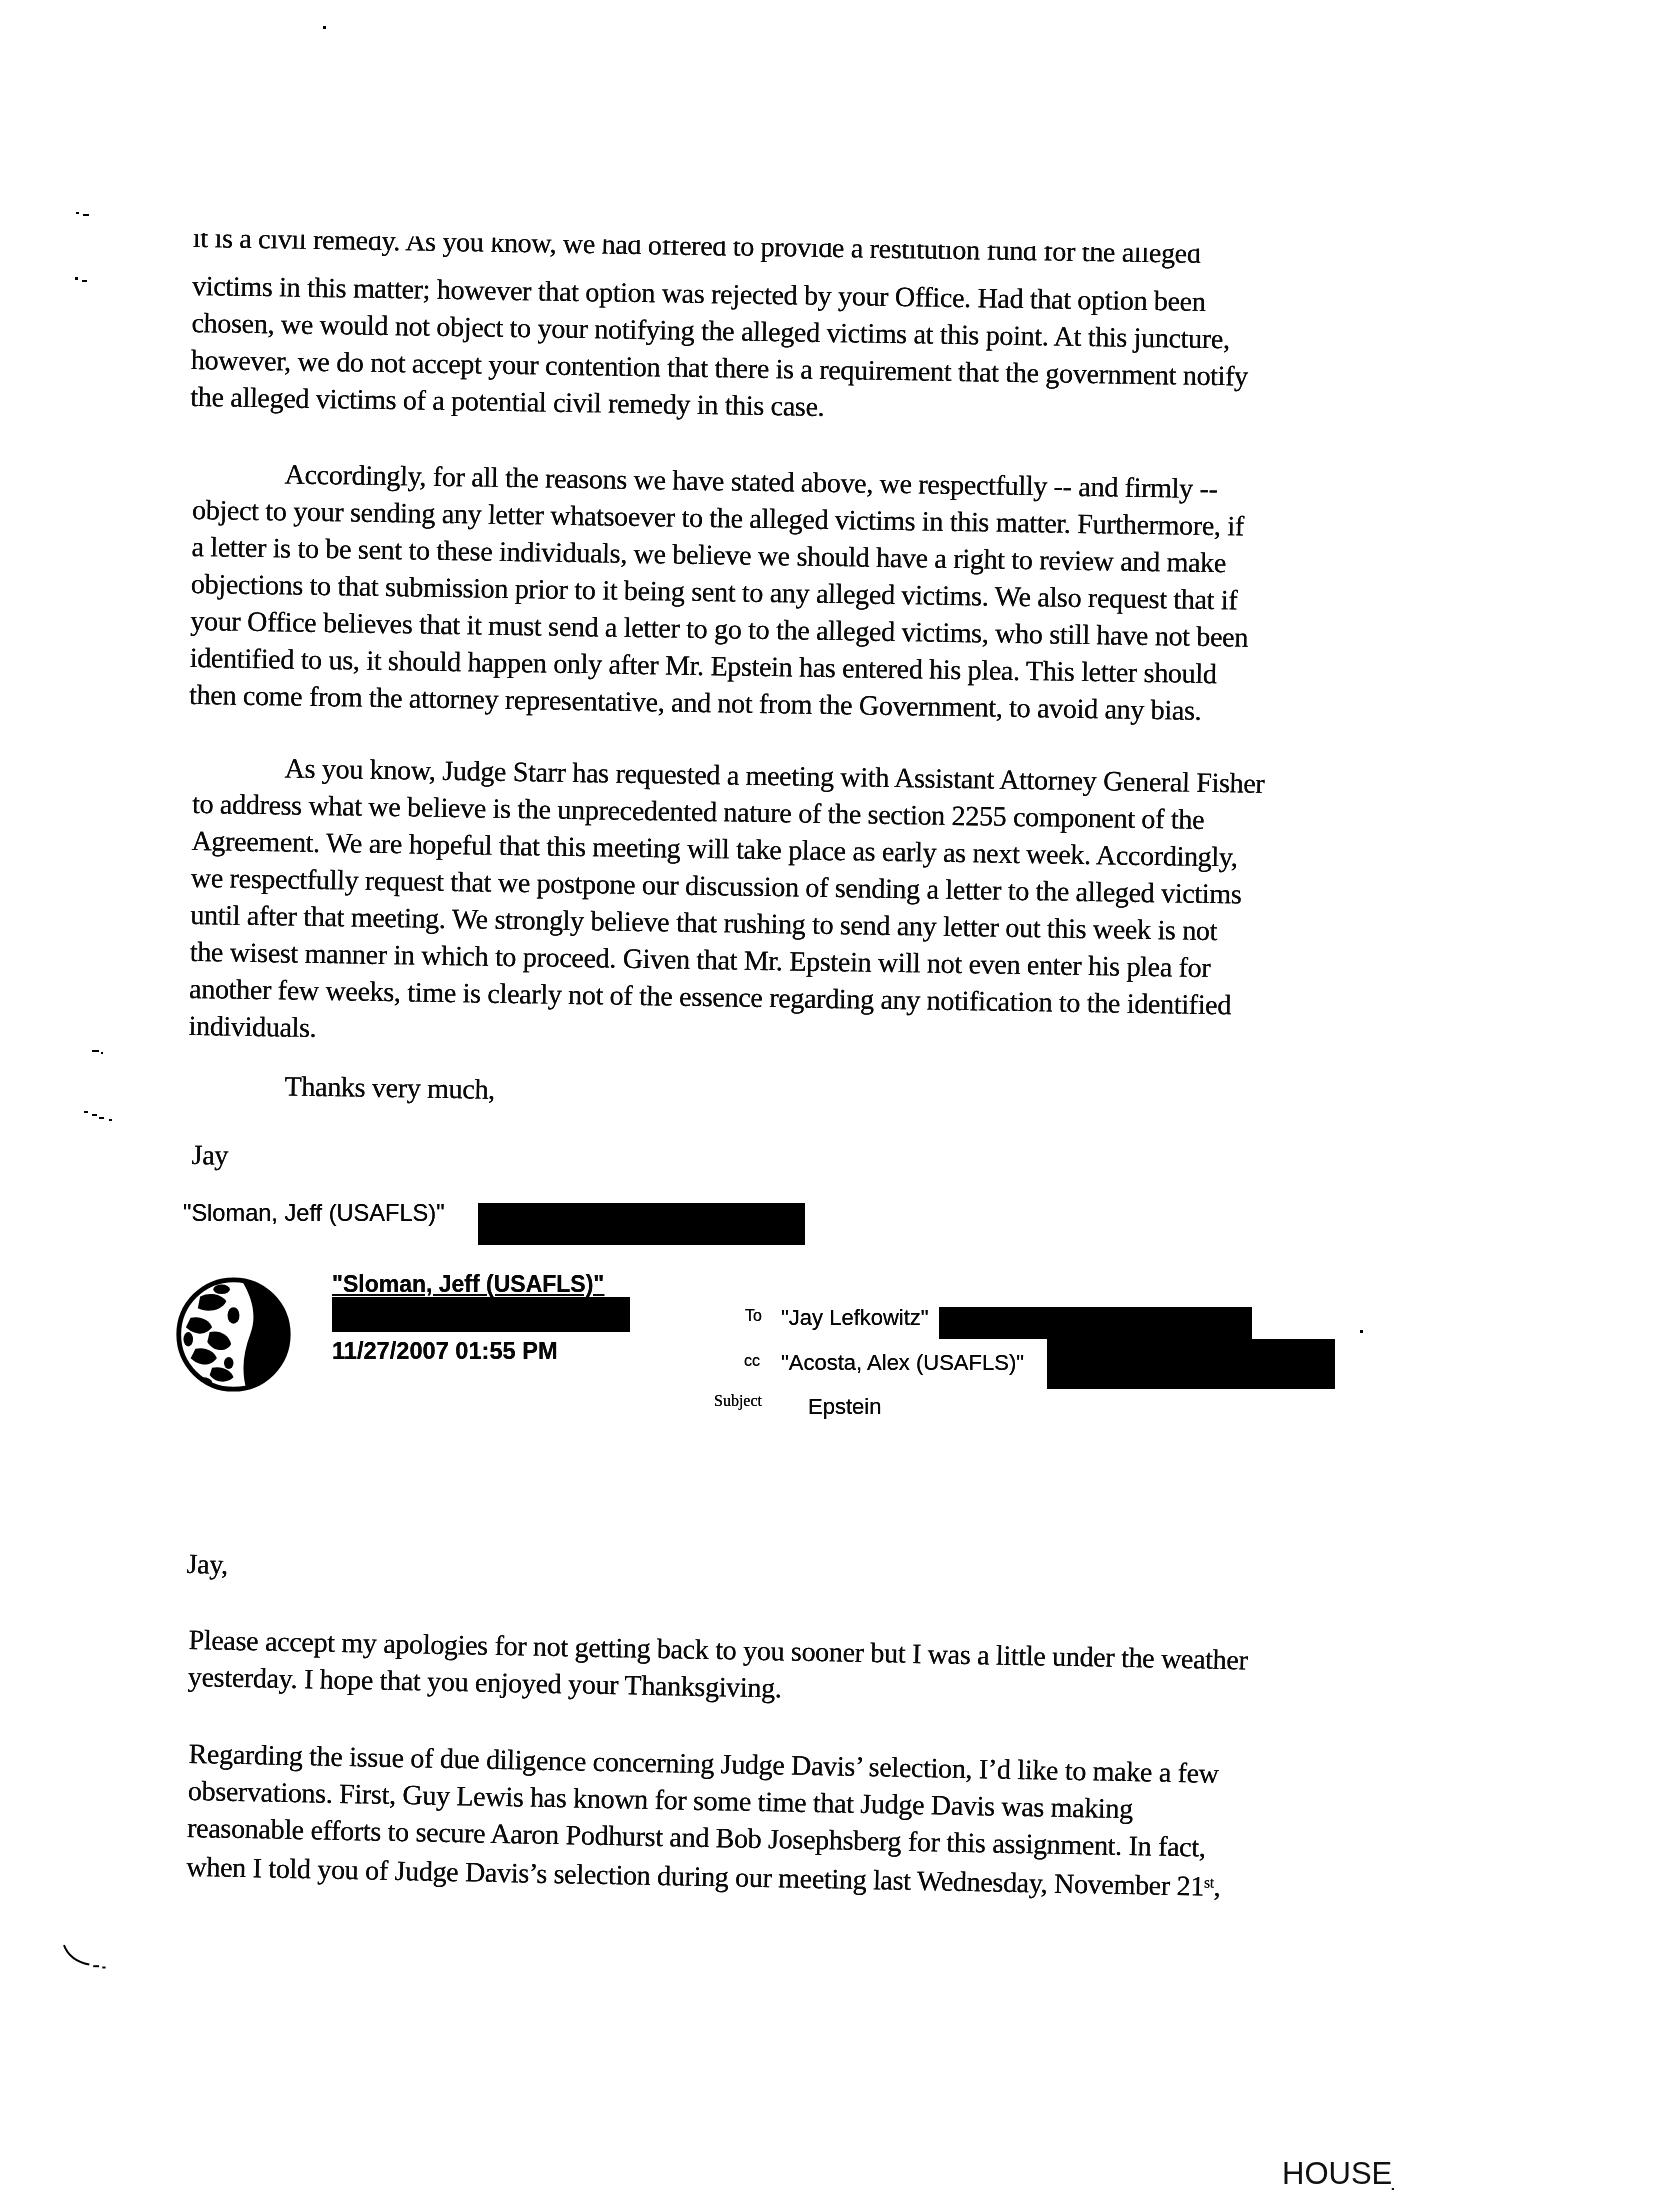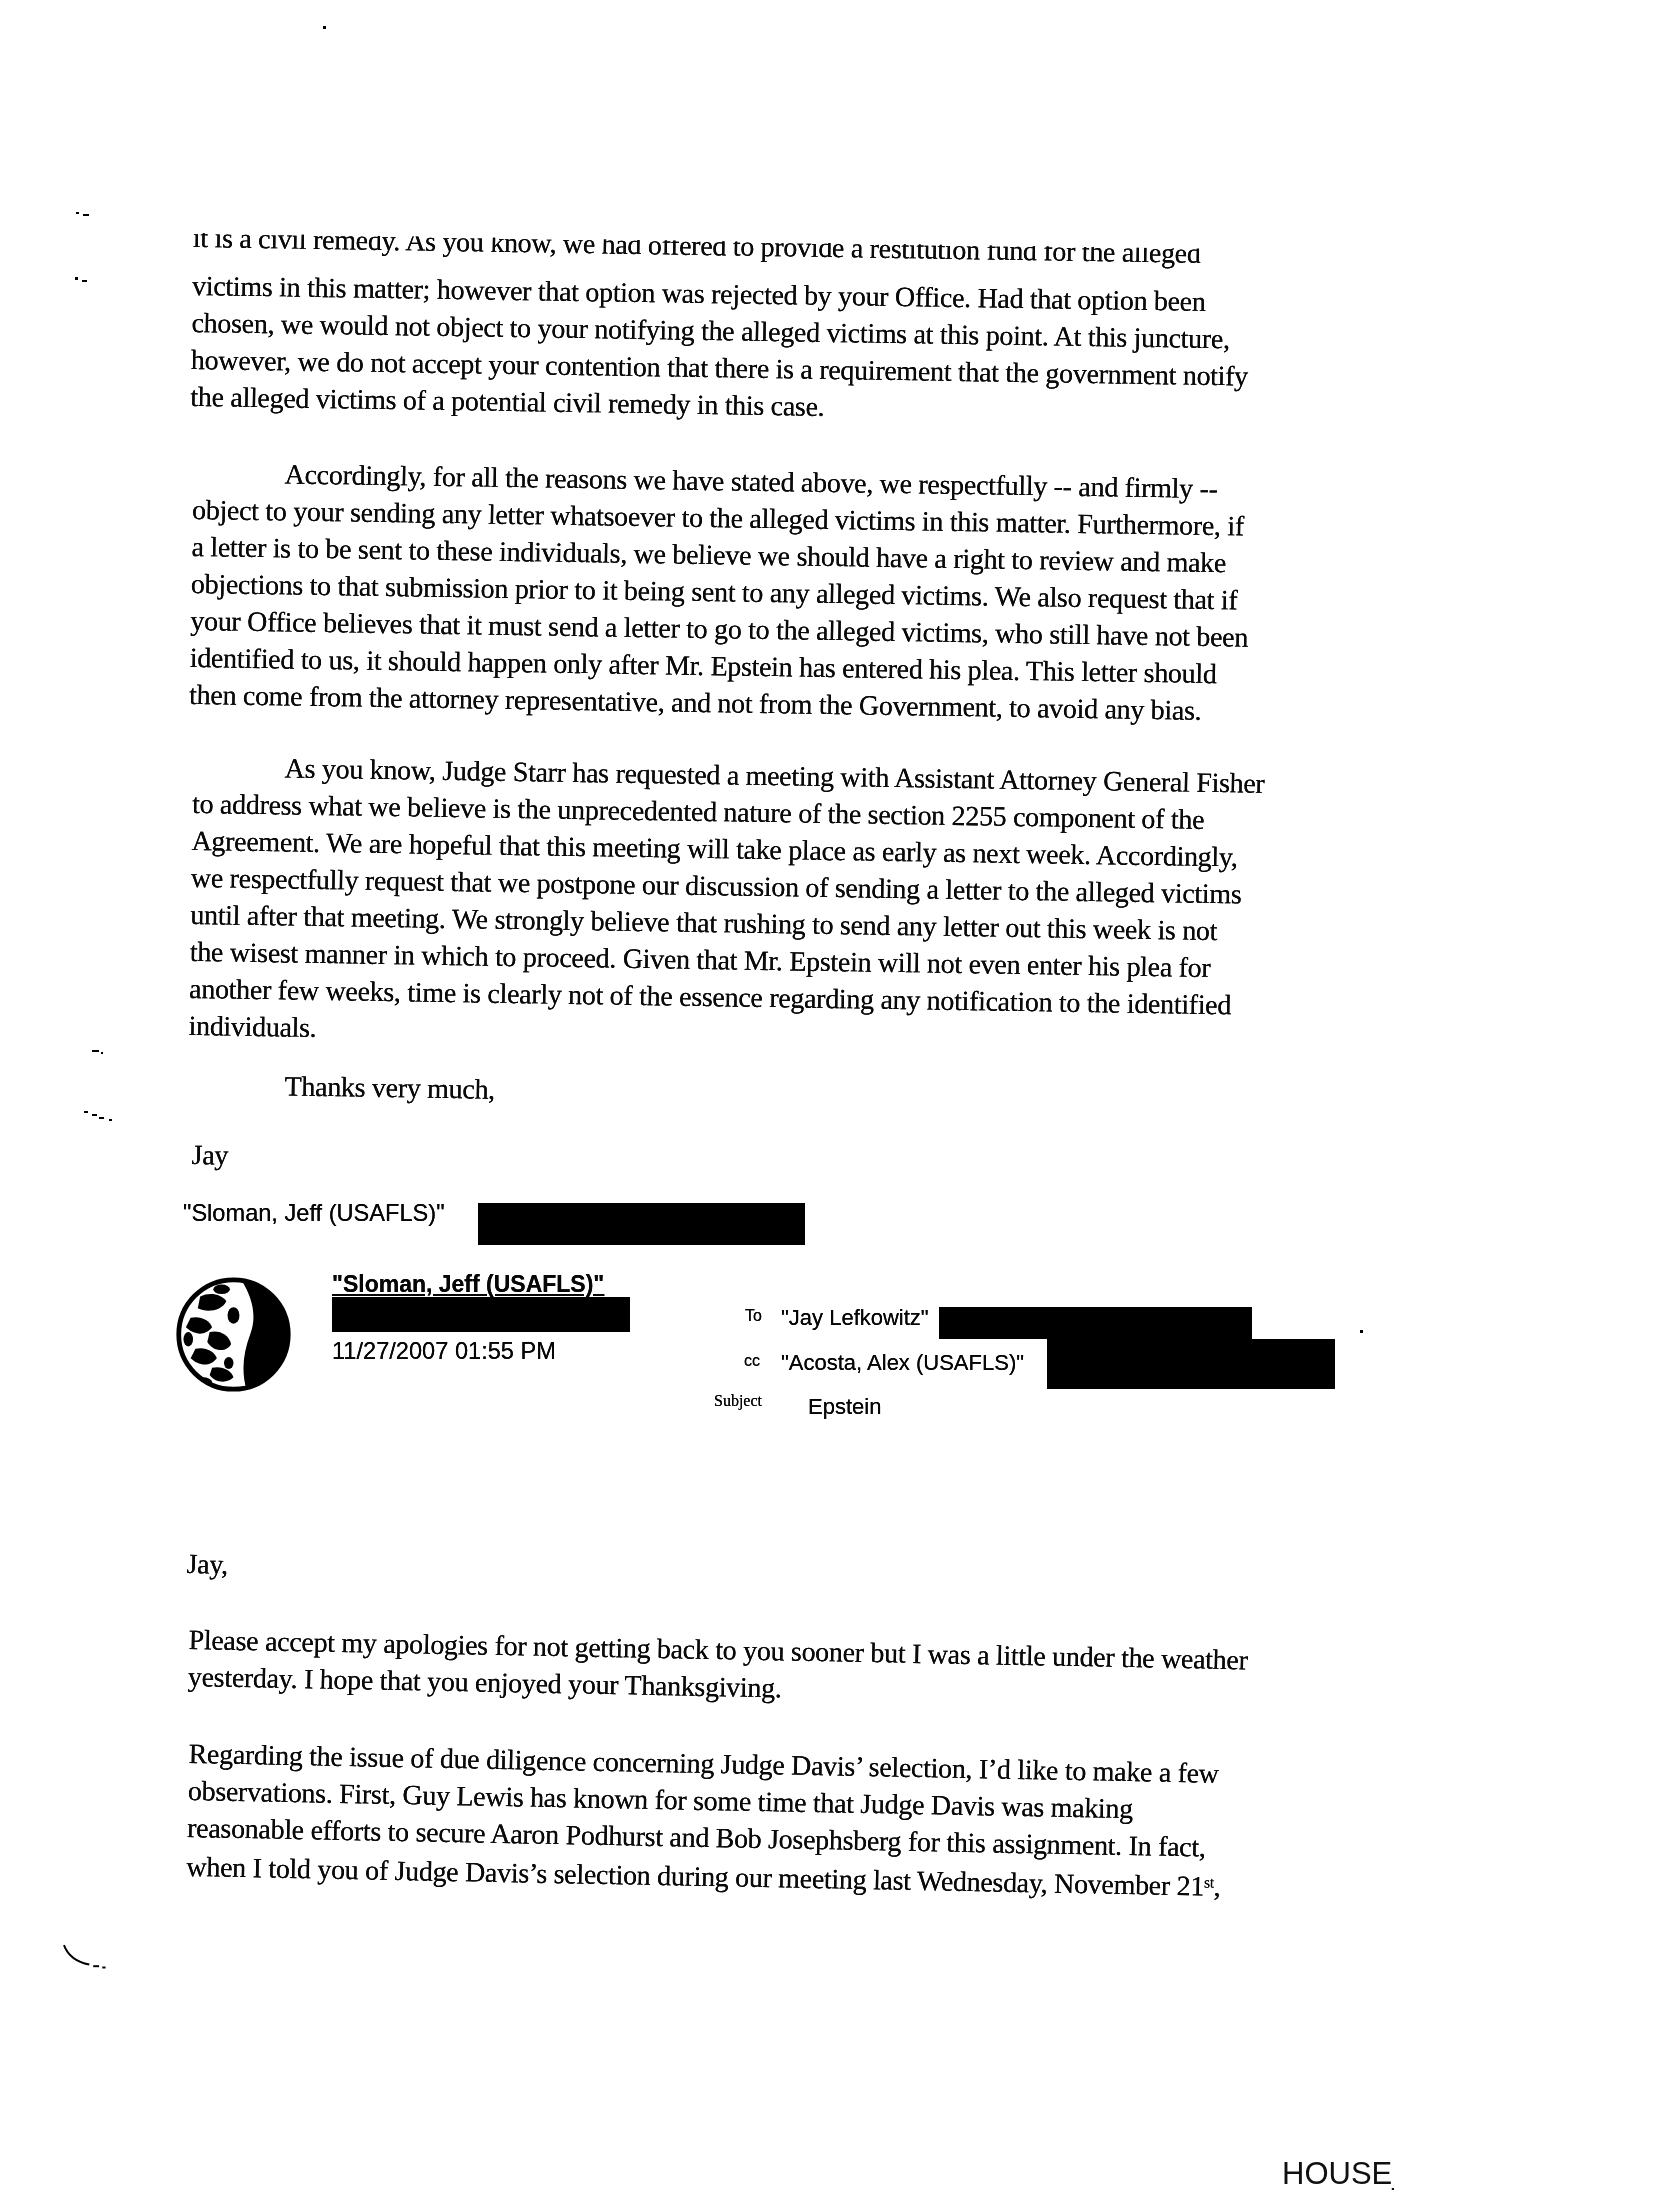--- a/index.html
+++ b/index.html
@@ -138,21 +138,21 @@
       <ellipse cx="40" cy="12" rx="7" ry="4" fill="#000"></ellipse>
       <ellipse cx="50" cy="34" rx="5" ry="7" fill="#000"></ellipse>
       <ellipse cx="12" cy="54" rx="4" ry="6" fill="#000"></ellipse>
       <ellipse cx="46" cy="74" rx="4" ry="5" fill="#000"></ellipse>
       <ellipse cx="24" cy="90" rx="8" ry="4" fill="#000"></ellipse>
     </g>
   </svg>
 
   <div class="sans hdr-name" style="left:332px;top:1271px;">"Sloman, Jeff (USAFLS)"</div>
   <div class="redact" style="left:332px;top:1297px;width:298px;height:35px;"></div>
-  <div class="sans hdr-date" style="left:332px;top:1338px;">11/27/2007 01:55 PM</div>
+  <div class="sans hdr-date" style="left:332px;top:1338px;font-weight:bold;">11/27/2007 01:55 PM</div>
 
   <div class="sans hdr-label" style="left:668px;top:1307px;width:94px;">To</div>
   <div class="sans hdr-value" style="left:781px;top:1305px;">"Jay Lefkowitz"</div>
   <div class="redact" style="left:939px;top:1307px;width:313px;height:32px;"></div>
 
   <div class="sans hdr-label" style="left:666px;top:1352px;width:94px;">cc</div>
   <div class="sans hdr-value" style="left:781px;top:1350px;">"Acosta, Alex (USAFLS)"</div>
   <div class="redact" style="left:1047px;top:1339px;width:288px;height:50px;"></div>
 
   <div class="sans hdr-label" style="left:668px;top:1392px;width:94px;font-family:Liberation Serif, serif;">Subject</div>

